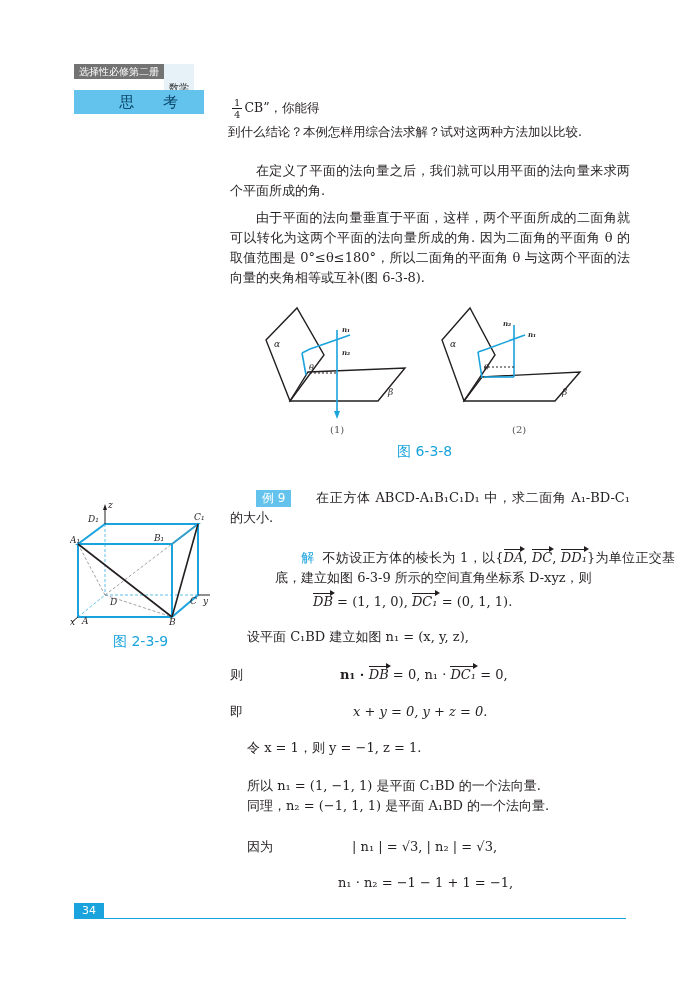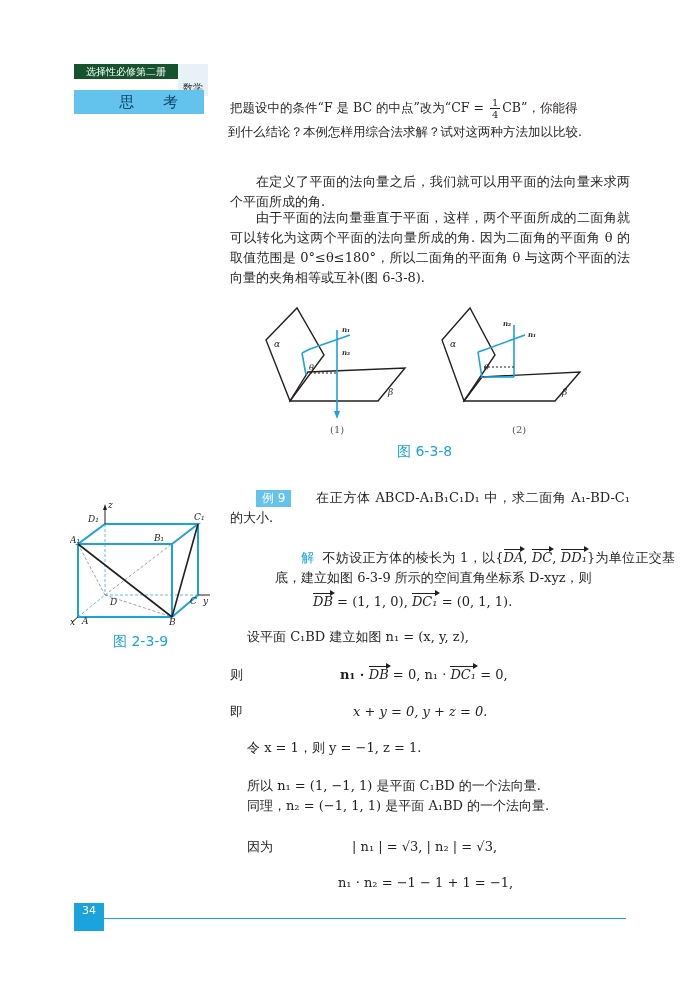--- a/index.html
+++ b/index.html
@@ -6,21 +6,21 @@
     body {
       width: 700px; height: 981px; position: relative; overflow: hidden;
       font-family: "DejaVu Serif", "Liberation Serif", serif;
       color: #231f20;
     }
     .abs { position: absolute; }
     .book-tag {
       left: 74px; top: 64px; height: 15px; display: flex; font-size: 10px;
       font-family: "DejaVu Sans", "Liberation Sans", sans-serif;
     }
-    .book-tag .vol { background: #14532d; color: #fff; padding: 0 12px; line-height: 15px; }
+    .book-tag .vol { background: #737373; color: #fff; padding: 0 5px; line-height: 15px; }
     .book-tag .subj { background: #e6f2f8; color: #333; padding: 16px 5px; line-height: 15px; }
     .think-box {
       left: 74px; top: 90px; width: 130px; height: 24px; background: #63c3ec;
       color: #0c4a6e; font-size: 15px; line-height: 24px; text-align: right;
       padding-right: 14px; box-sizing: border-box; letter-spacing: 12px;
       font-family: "DejaVu Sans", "Liberation Sans", sans-serif;
     }
     .think-text { left: 230px; top: 92px; width: 400px; font-size: 12.5px; line-height: 32px; }
     .think-text .l1 { display: block; text-indent: 0; }
     .frac { display: inline-block; vertical-align: middle; text-align: center; font-size: 10px; line-height: 11px; margin: 0 2px; }
@@ -43,43 +43,43 @@
       content: ""; position: absolute; left: 0; right: 0; top: 1px;
       border-top: 1px solid #231f20;
     }
     .vec::after {
       content: ""; position: absolute; right: -2px; top: -2px;
       border-left: 5px solid #231f20; border-top: 3px solid transparent; border-bottom: 3px solid transparent;
     }
     .eq { position: absolute; font-size: 13px; line-height: 20px; white-space: nowrap; }
     .lbl { position: absolute; font-size: 13px; line-height: 20px; }
     .footer-num {
-      left: 74px; top: 903px; width: 30px; height: 28px; background: #1aa3dc; color: #fff;
+      left: 74px; top: 903px; width: 30px; height: 16px; background: #1aa3dc; color: #fff;
       font-size: 11px; line-height: 16px; text-align: center;
       font-family: "DejaVu Sans", "Liberation Sans", sans-serif;
     }
     .footer-line { left: 104px; top: 918px; width: 522px; height: 1px; background: #1aa3dc; }
   </style>
 </head>
 <body>
 
 <div class="abs book-tag">
   <span class="vol">选择性必修第二册</span>
   <span class="subj">数学</span>
 </div>
 
 <div class="abs think-box">思 考</div>
 <div class="abs think-text">
   <span class="l1">
-    <span>把题设中的条件“F 是 BC 的中点”改为“CF = </span><span class="frac"><span class="num">1</span><span>4</span></span><span>CB”，你能得</span>
+    <span class="frac"><span class="num">1</span><span>4</span></span><span>CB”，你能得</span>
   </span>
   <span class="l1" style="margin-left:-2px; line-height:16px;">到什么结论？本例怎样用综合法求解？试对这两种方法加以比较.</span>
 </div>
 
-<div class="abs para indent" style="top:172px;">在定义了平面的法向量之后，我们就可以用平面的法向量来求两个平面所成的角.</div>
+<div class="abs para indent" style="top:161px;">在定义了平面的法向量之后，我们就可以用平面的法向量来求两个平面所成的角.</div>
 <div class="abs para indent" style="top:208px;">由于平面的法向量垂直于平面，这样，两个平面所成的二面角就可以转化为这两个平面的法向量所成的角. 因为二面角的平面角 θ 的取值范围是 0°≤θ≤180°，所以二面角的平面角 θ 与这两个平面的法向量的夹角相等或互补(图 6-3-8).</div>
 
 <svg class="abs" style="left:250px; top:295px;" width="380" height="140" viewBox="0 0 380 140">
 
   <g stroke="#231f20" fill="none" stroke-width="1.4">
     <polygon points="16,45 47,13 74,60 40,106"></polygon>
     <polygon points="40,106 58,77 155,73 128,106"></polygon>
   </g>
   <g stroke="#1aa3dc" stroke-width="1.6" fill="none">
     <polyline points="52,58 60,54 100,40"></polyline>

